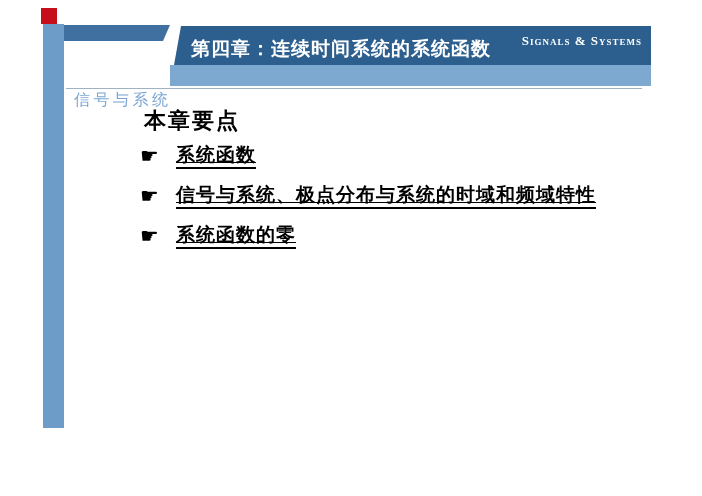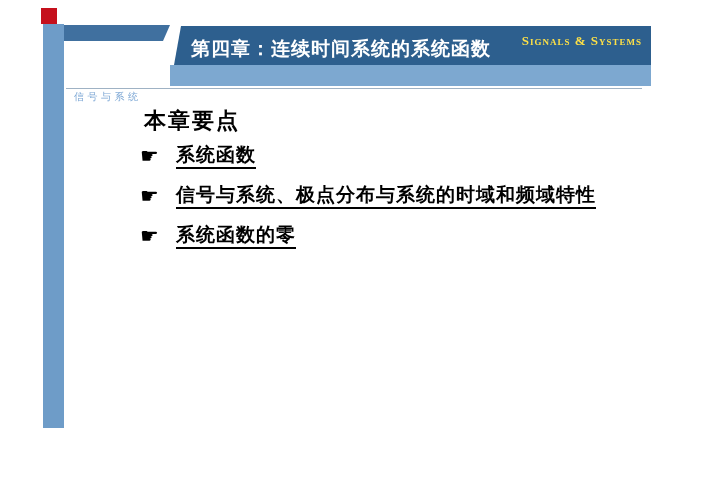--- a/index.html
+++ b/index.html
@@ -13,47 +13,47 @@
   .side-bar     { position:absolute; left:43px; top:24px; width:21px; height:446px; background:#6e9cc8; }
   .header-strip { position:absolute; left:64px; top:25px; width:106px; height:16px; background:#40709f;
                   clip-path:polygon(0 0, 100% 0, calc(100% - 7px) 100%, 0 100%); }
   .title-bar    { position:absolute; left:174px; top:26px; width:477px; height:39px; background:#2d5f8e;
                   clip-path:polygon(7px 0, 100% 0, 100% 100%, 0 100%); }
   .title-bar .slide-title {
     position:absolute; left:17px; top:10px; color:#ffffff; font-size:19px; font-weight:bold;
     letter-spacing:1px; white-space:nowrap;
   }
   .title-bar .brand {
-    position:absolute; right:9px; top:7px; color:#fde047;
+    position:absolute; right:9px; top:7px; color:#ffffff;
     font-family:"Liberation Serif", serif; font-variant:small-caps;
     font-size:13px; font-weight:bold; letter-spacing:1px; white-space:nowrap;
   }
   .sub-bar { position:absolute; left:170px; top:65px; width:481px; height:21px; background:#7da8d0; }
   .h-line  { position:absolute; left:66px; top:88px; width:576px; height:1px; background:#9fb2c4; }
 
   
   .logo { position:absolute; left:76px; top:56px; color:#5b8dc1;
           font-family:"Liberation Serif", serif; line-height:1; white-space:nowrap; }
   .logo .big   { font-size:31px; }
   .logo .small { font-size:21px; }
   .logo .gap   { display:inline-block; width:7px; }
   .logo-caption { position:absolute; left:74px; top:90px; color:#7ba6d4;
-          font-size:10px; letter-spacing:3.5px; white-space:nowrap; }
+          font-size:16px; letter-spacing:3.5px; white-space:nowrap; }
 
   
   .heading { position:absolute; left:117px; top:106px; color:#000000;
           font-family:"Liberation Serif", serif; font-size:22px; font-weight:bold;
           letter-spacing:2px; white-space:nowrap;margin-left:27px; }
   .bullets { position:absolute; left:140px; top:144px; }
   .bullet  { display:flex; align-items:flex-start; margin-bottom:15px; height:25px; }
   .hand    { font-size:21px; line-height:23px; color:#000000; width:36px; flex:0 0 36px; }
   .bullet-link {
     font-family:"Liberation Serif", serif; font-size:19px; font-weight:bold; color:#000000;
     letter-spacing:1px; line-height:22px; border-bottom:2px solid #000000;
-    padding-bottom:1px; white-space:nowrap;
+    padding-bottom:1px; white-space:nowrap;text-decoration:underline;
   }
 </style>
 </head>
 <body>
 
 <div class="slide">
 
   <div class="red-square"></div>
   <div class="side-bar"></div>
   <div class="header-strip"></div>

